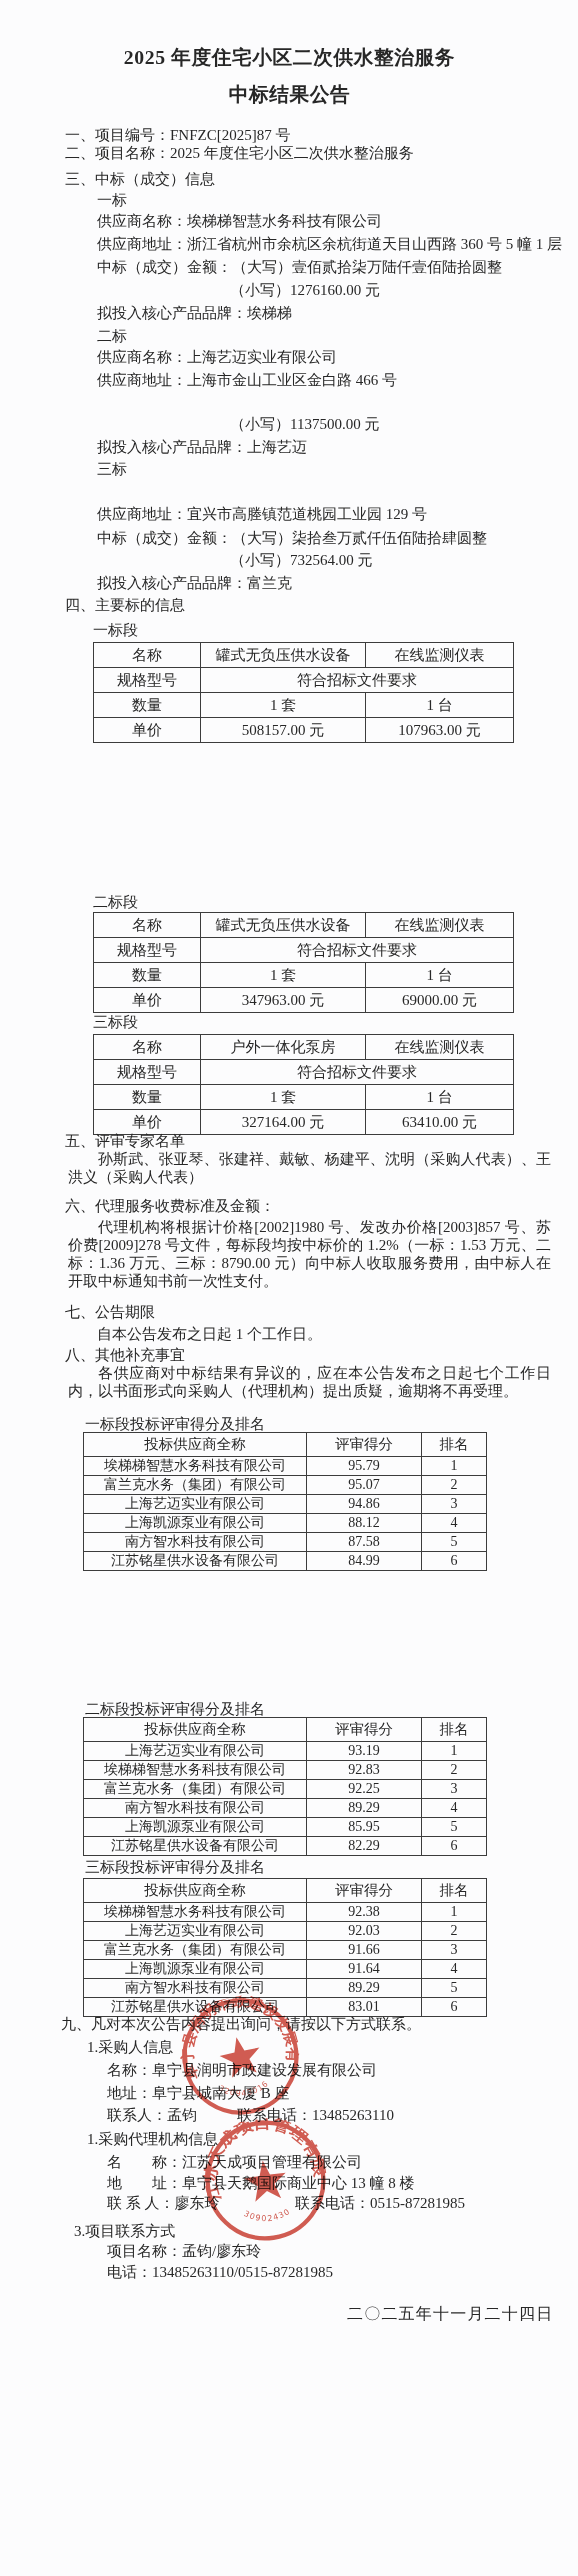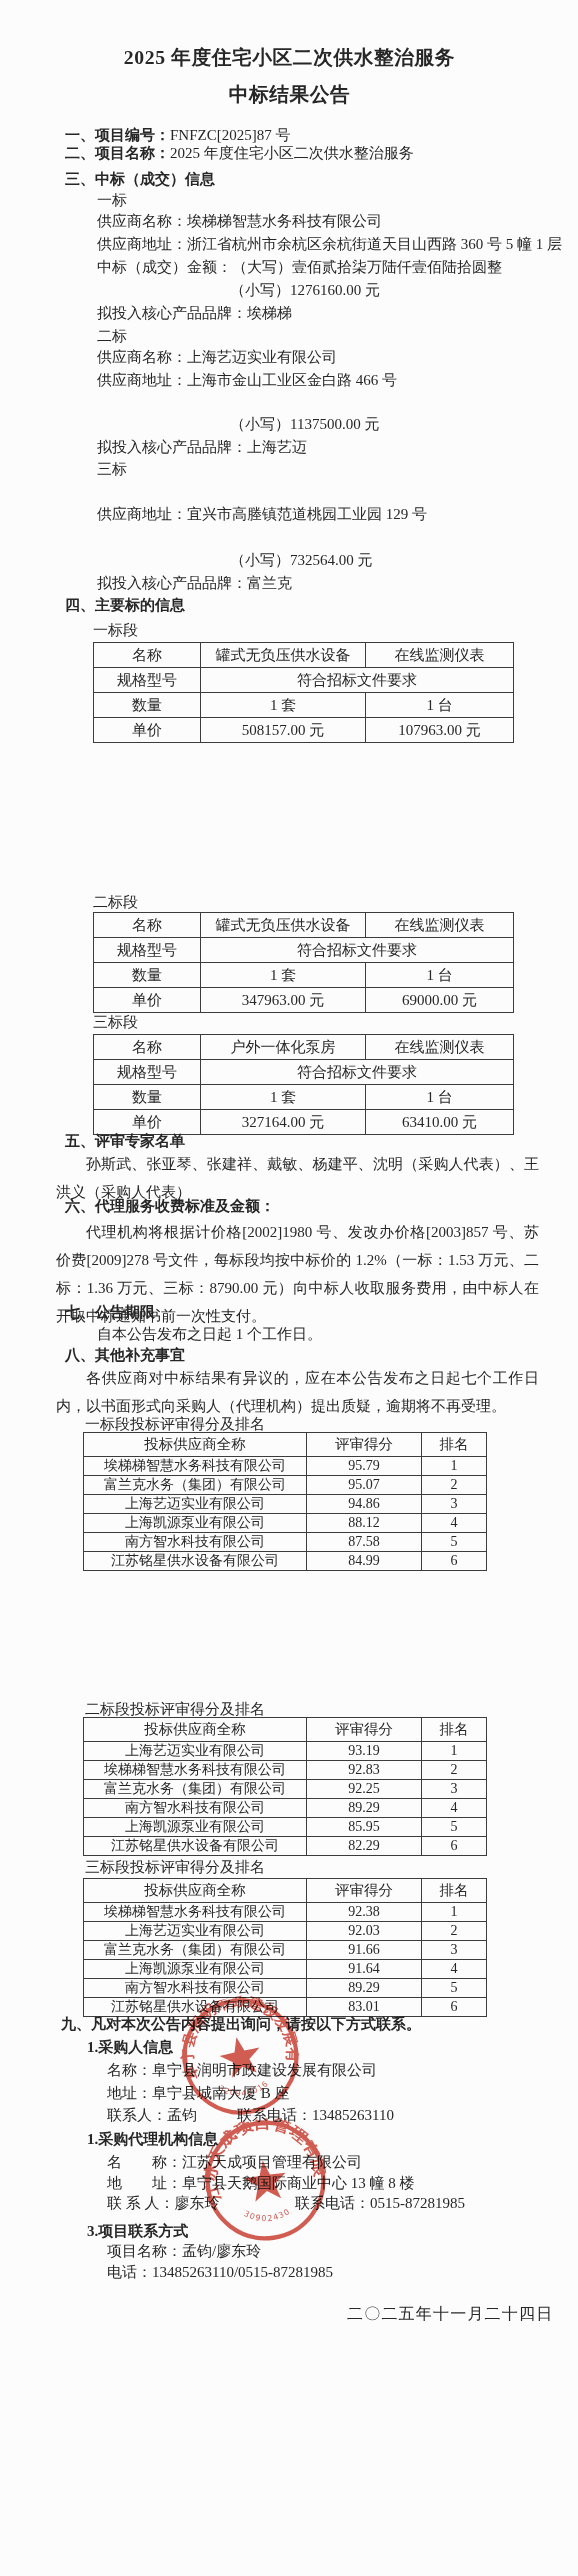--- a/index.html
+++ b/index.html
@@ -3,24 +3,24 @@
 <meta charset="utf-8">
 <style>
   html,body{margin:0;padding:0;background:#e8e8e8;}
   .page{
     position:relative;width:579px;height:2576px;margin:0 auto;
     background:#fcfcfd;overflow:hidden;
     font-family:"Liberation Serif","DejaVu Serif",serif;
     color:#272727;
   }
   .line{position:absolute;font-size:15px;line-height:22px;white-space:nowrap;}
-  .bold{font-weight:bold;}
+  .bold{font-weight:normal;}
   .title{position:absolute;left:0;width:579px;text-align:center;
          font-size:19.7px;font-weight:bold;line-height:25.5px;letter-spacing:0.6px;}
-  .para{position:absolute;left:56px;width:483px;font-size:15px;line-height:28px;
+  .para{position:absolute;left:68px;width:483px;font-size:15px;line-height:18px;
         text-align:justify;text-indent:2em;}
   .tbl{position:absolute;border-collapse:collapse;table-layout:fixed;}
   .tbl td{border:1.2px solid #3c3c3c;text-align:center;vertical-align:middle;
           padding:0 2.3px;overflow:hidden;}
   .item-tbl td{height:24px;font-size:15px;}
   .score-tbl td{height:18px;font-size:14px;}
   .score-tbl tr.hdr td{height:23px;font-size:14.5px;}
   .stamp{position:absolute;opacity:.82;mix-blend-mode:multiply;pointer-events:none;}
   .stamp-ring{fill:none;stroke:#c9392b;stroke-width:7;}
   .stamp-star{fill:#c9392b;}
@@ -58,20 +58,21 @@
   <div class="line" style="top:302px;left:97px">拟投入核心产品品牌：埃梯梯</div>
 
   <div class="line" style="top:325px;left:97px">二标</div>
   <div class="line" style="top:346px;left:97px">供应商名称：上海艺迈实业有限公司</div>
   <div class="line" style="top:369px;left:97px">供应商地址：上海市金山工业区金白路 466 号</div>
   <div class="line" style="top:413px;left:230px">（小写）1137500.00 元</div>
   <div class="line" style="top:436px;left:97px">拟投入核心产品品牌：上海艺迈</div>
 
   <div class="line" style="top:458px;left:97px">三标</div>
   <div class="line" style="top:503px;left:97px">供应商地址：宜兴市高塍镇范道桃园工业园 129 号</div>
+  <div class="line" style="top:527px;left:97px">中标（成交）金额：（大写）柒拾叁万贰仟伍佰陆拾肆圆整</div>
   <div class="line" style="top:549px;left:230px">（小写）732564.00 元</div>
   <div class="line" style="top:572px;left:97px">拟投入核心产品品牌：富兰克</div>
 
   <div class="line bold" style="top:594px;left:65px">四、主要标的信息</div>
 
   <div class="line" style="top:619px;left:93px">一标段</div>
   <table class="tbl item-tbl" style="top:642px;left:93px;width:419px">
     <colgroup>
         <col style="width:107px">
         <col style="width:165px">
@@ -317,21 +318,21 @@
   <div class="line" style="top:2082px;left:107px">地址：阜宁县城南大厦 B 座</div>
   <div class="line" style="top:2104px;left:107px">联系人：孟钧</div>
   <div class="line" style="top:2104px;left:237px">联系电话：13485263110</div>
 
   <div class="line bold" style="top:2128px;left:87px">1.采购代理机构信息</div>
   <div class="line" style="top:2151px;left:107px">名　　称：江苏天成项目管理有限公司</div>
   <div class="line" style="top:2172px;left:107px">地　　址：阜宁县天鹅国际商业中心 13 幢 8 楼</div>
   <div class="line" style="top:2192px;left:107px">联 系 人：廖东玲</div>
   <div class="line" style="top:2192px;left:295px">联系电话：0515-87281985</div>
 
-  <div class="line bold" style="top:2220px;left:87px">3.项目联系方式</div>
+  <div class="line bold" style="top:2220px;left:74px">3.项目联系方式</div>
   <div class="line" style="top:2240px;left:107px">项目名称：孟钧/廖东玲</div>
   <div class="line" style="top:2261px;left:107px">电话：13485263110/0515-87281985</div>
 
   <div class="date-line" style="top:2302px;left:347px">二〇二五年十一月二十四日</div>
 
   <svg class="stamp" style="left:181px;top:1997px;width:119px;height:119px;transform:rotate(-12deg)" viewBox="0 0 200 200">
     <defs>
       <path id="sA-arc" d="M 24 120 A 80 80 0 1 1 176 120"></path>
       <path id="sA-num" d="M 44 138 A 70 70 0 0 0 156 138"></path>
     </defs>

